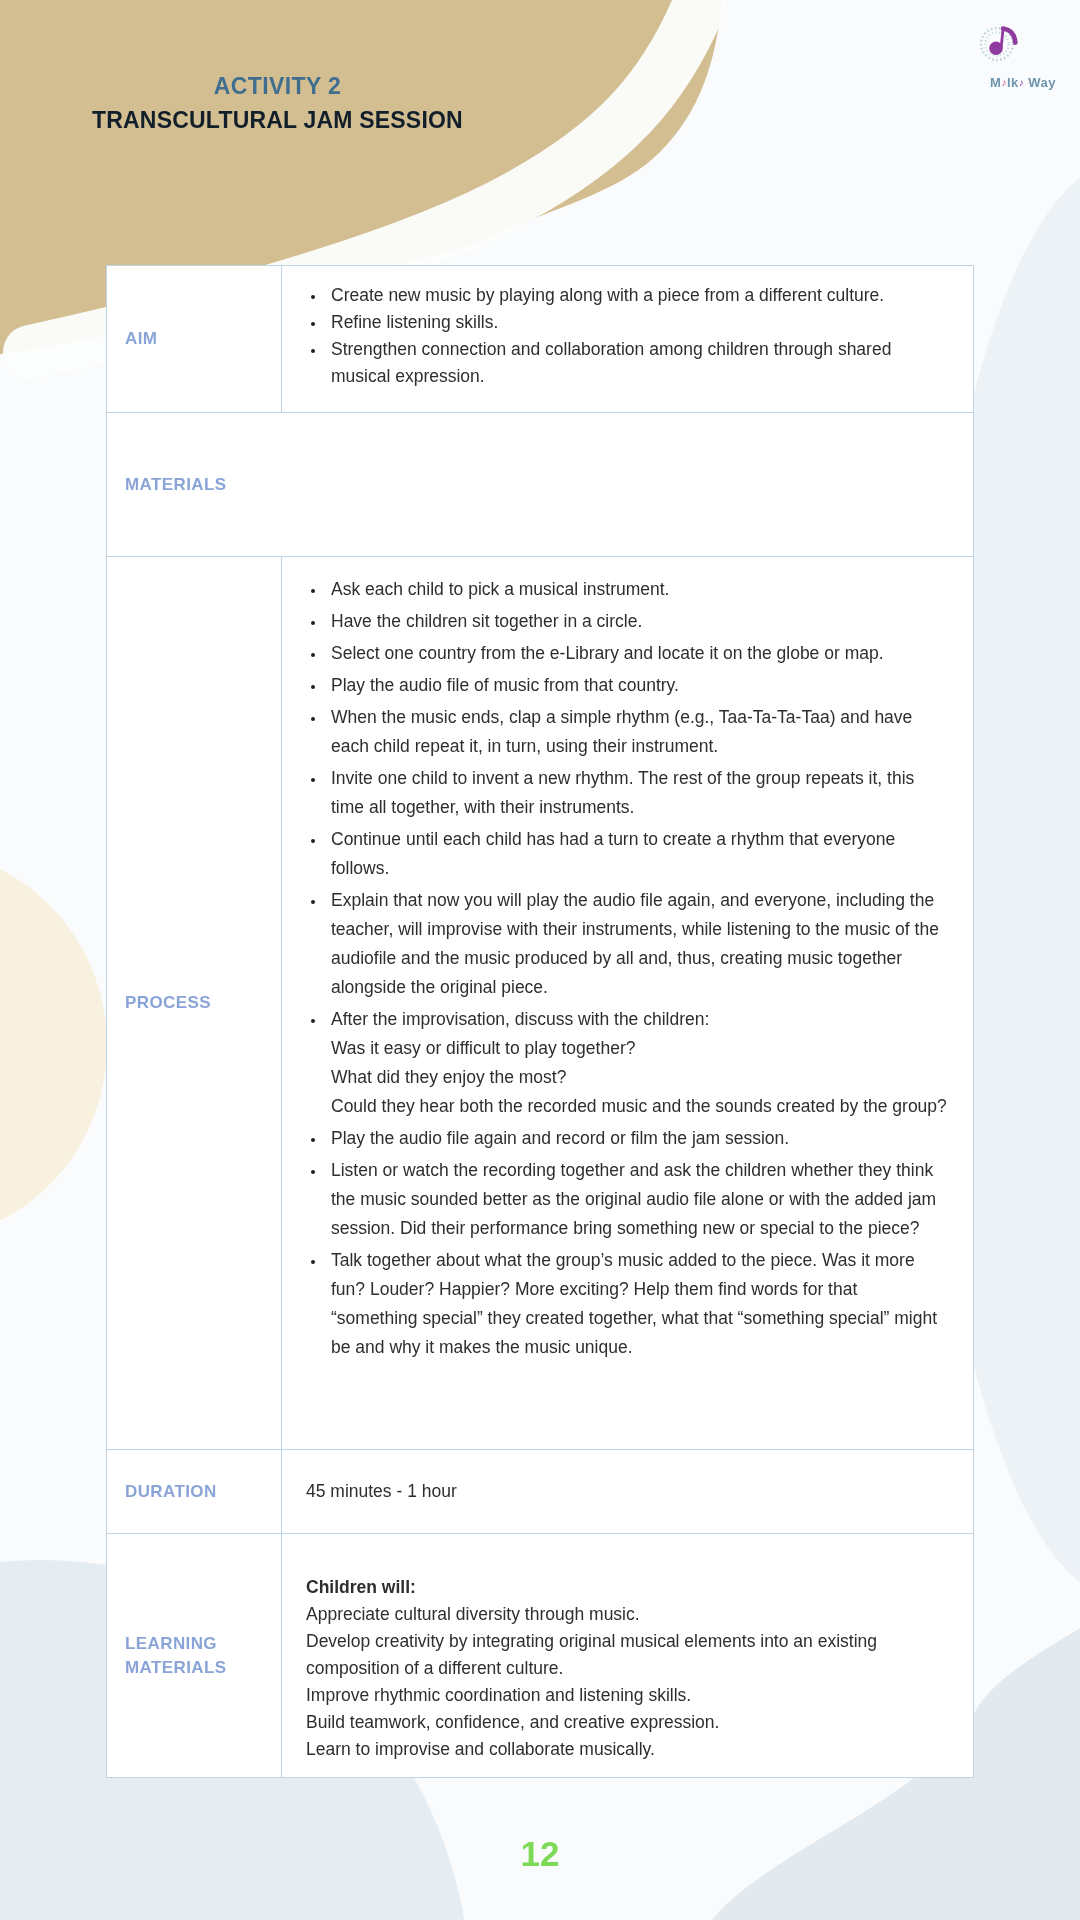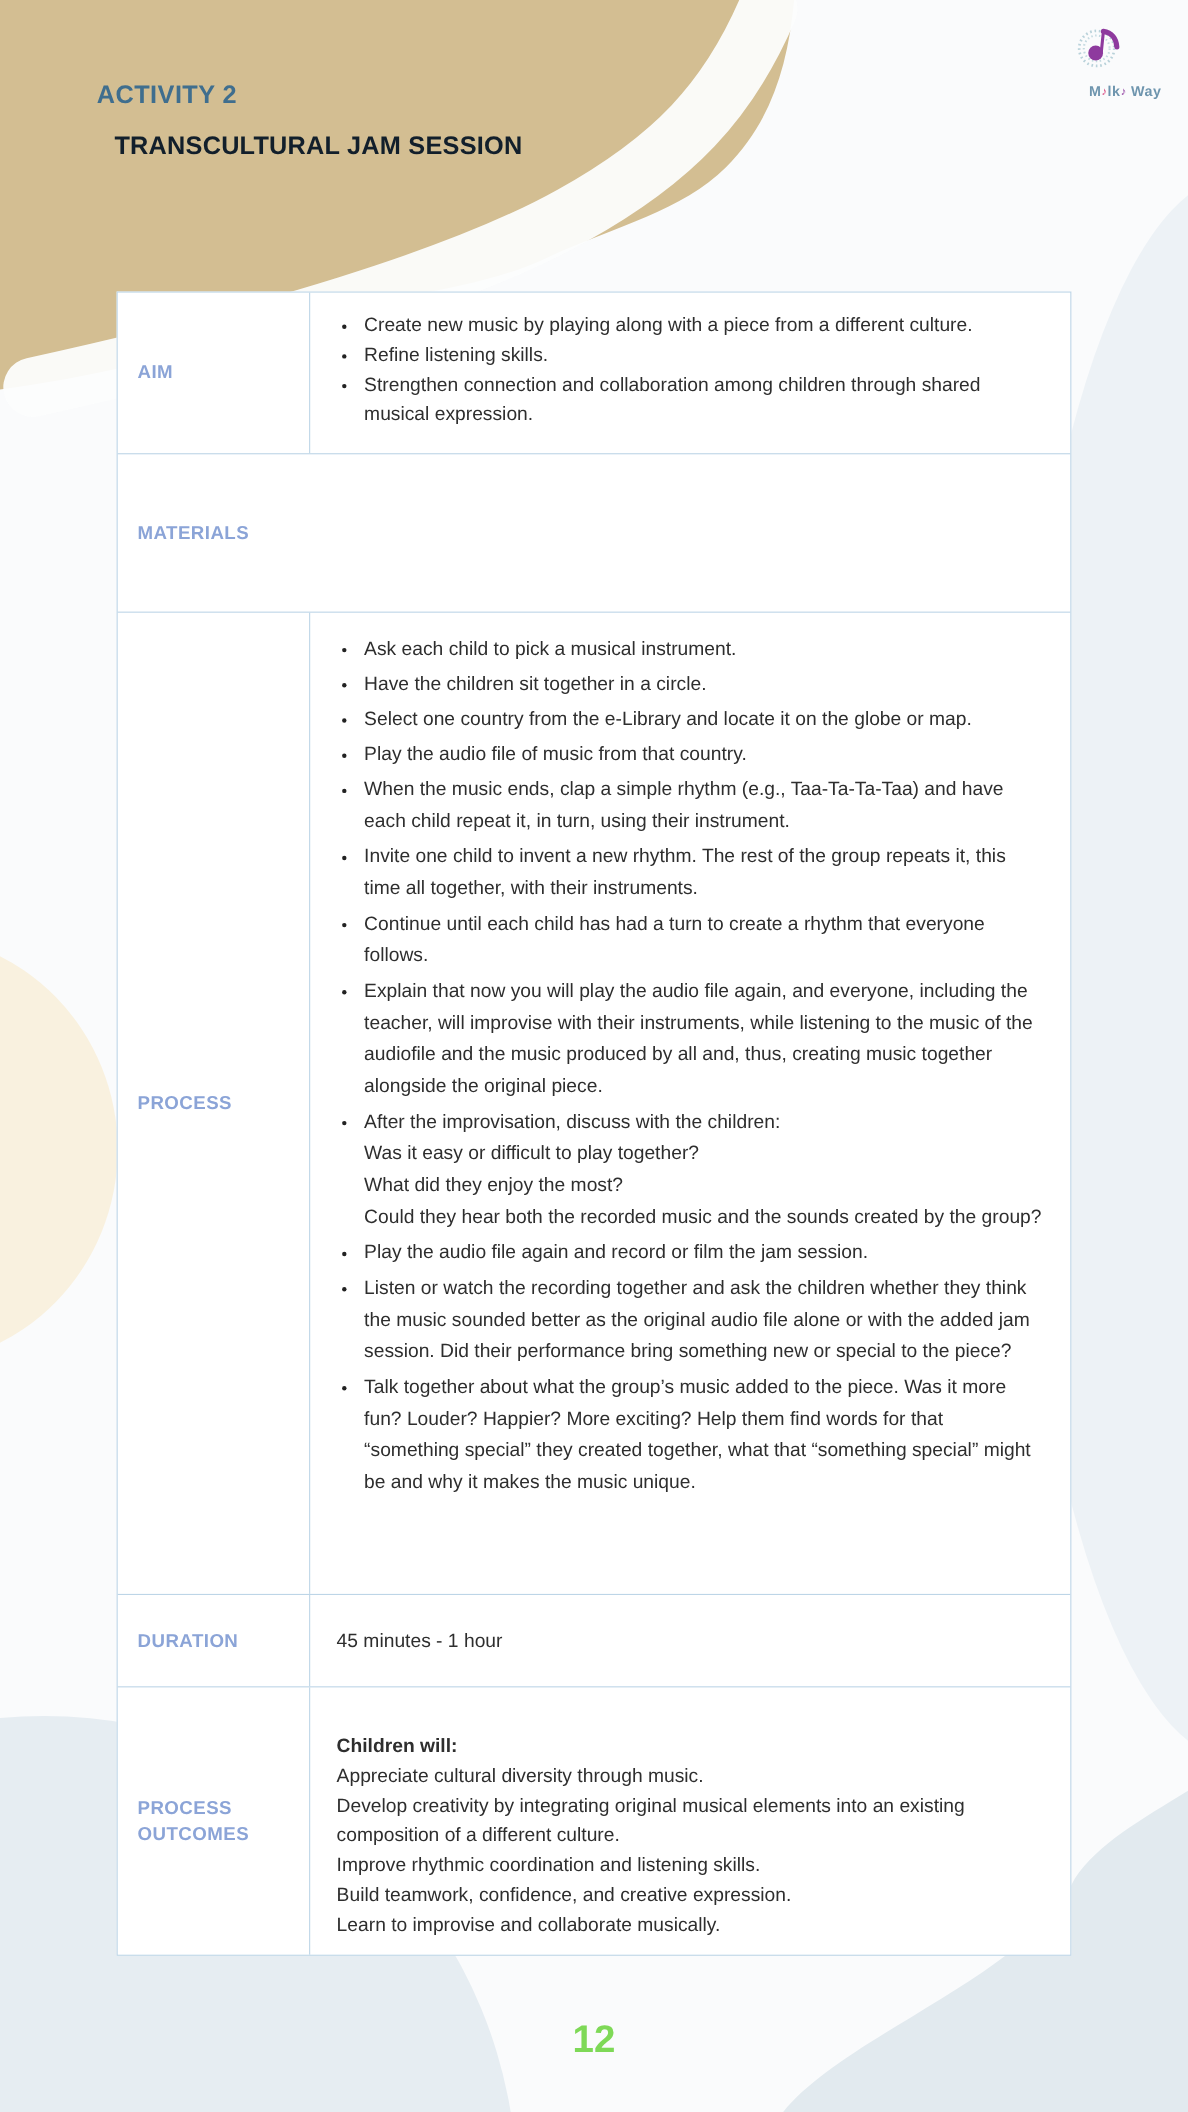--- a/index.html
+++ b/index.html
@@ -5,22 +5,22 @@
   html,body{margin:0;padding:0;}
   body{
     width:1080px;height:1920px;position:relative;overflow:hidden;
     background:var(--c-page_bg,#fafbfc);
     font-family:"Liberation Sans",sans-serif;
   }
   .bg-svg{position:absolute;left:0;top:0;width:1080px;height:1920px;display:block;}
 
   
   .doc-header{position:absolute;left:88px;top:72px;}
-  .activity-label{font-size:23px;font-weight:bold;letter-spacing:.4px;color:var(--c-activity_heading,#3f6e8e);line-height:29px;}
-  .page-title{margin:16px;font-size:23px;font-weight:bold;letter-spacing:.2px;color:var(--c-title,#121f2b);line-height:30px;}
+  .activity-label{font-size:23px;font-weight:bold;letter-spacing:.4px;color:var(--c-activity_heading,#3f6e8e);line-height:29px;text-align:center;}
+  .page-title{margin:4px;font-size:23px;font-weight:bold;letter-spacing:.2px;color:var(--c-title,#121f2b);line-height:30px;}
 
   
   .logo{position:absolute;top:14px;right:24px;width:118px;text-align:right;}
   .logo svg{display:block;margin:0 auto;}
   .logo-text{font-size:13px;font-weight:bold;letter-spacing:.5px;color:var(--c-logo_text,#6e95ae);margin-top:1px;}
   .logo-text .note{font-size:10px;position:relative;top:-1px;}
   .logo-text .note.pink{color:var(--c-logo_pink,#d8427c);}
   .logo-text .note.purple{color:var(--c-logo_purple,#8e3a9e);}
   .logo-text .w3{margin-left:4px;}
 
@@ -120,21 +120,21 @@
         </ul>
       </div>
     </div>
     <div class="row r3">
       <div class="cell-label">DURATION</div>
       <div class="cell-content">
         <div class="line">45 minutes - 1 hour</div>
       </div>
     </div>
     <div class="row r4">
-      <div class="cell-label">PROCESS OUTCOMES</div>
+      <div class="cell-label">LEARNING MATERIALS</div>
       <div class="cell-content">
         <div class="lead">Children will:</div>
         <div class="line">Appreciate cultural diversity through music.</div>
         <div class="line">Develop creativity by integrating original musical elements into an existing composition of a different culture.</div>
         <div class="line">Improve rhythmic coordination and listening skills.</div>
         <div class="line">Build teamwork, confidence, and creative expression.</div>
         <div class="line">Learn to improvise and collaborate musically.</div>
       </div>
     </div>
   </div>

